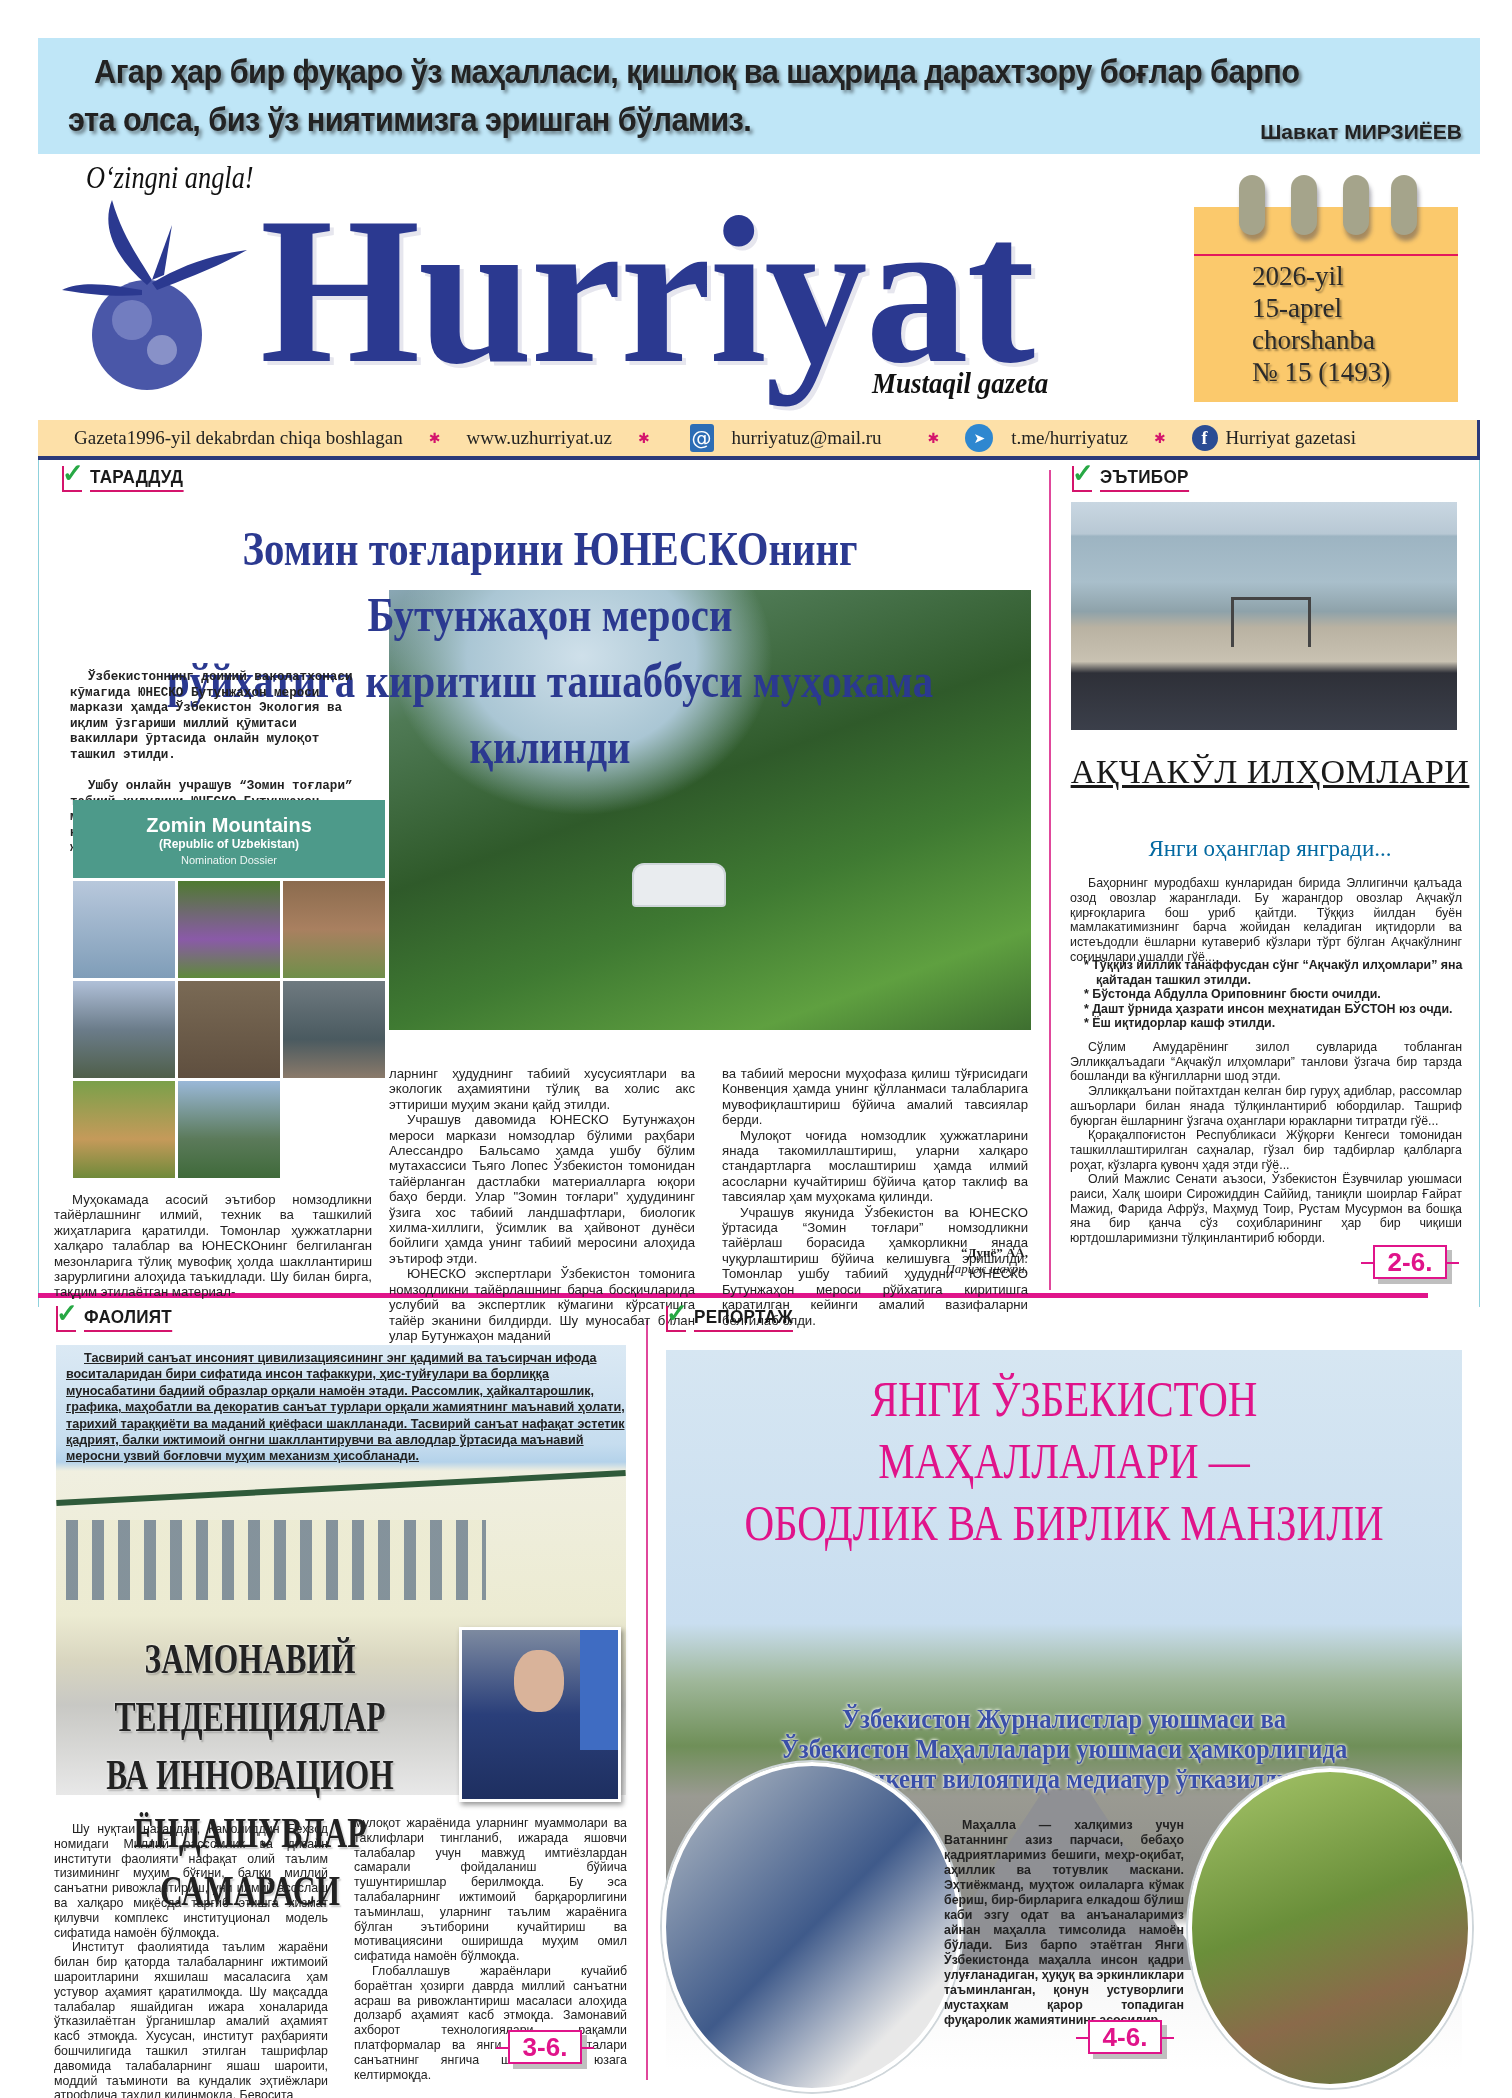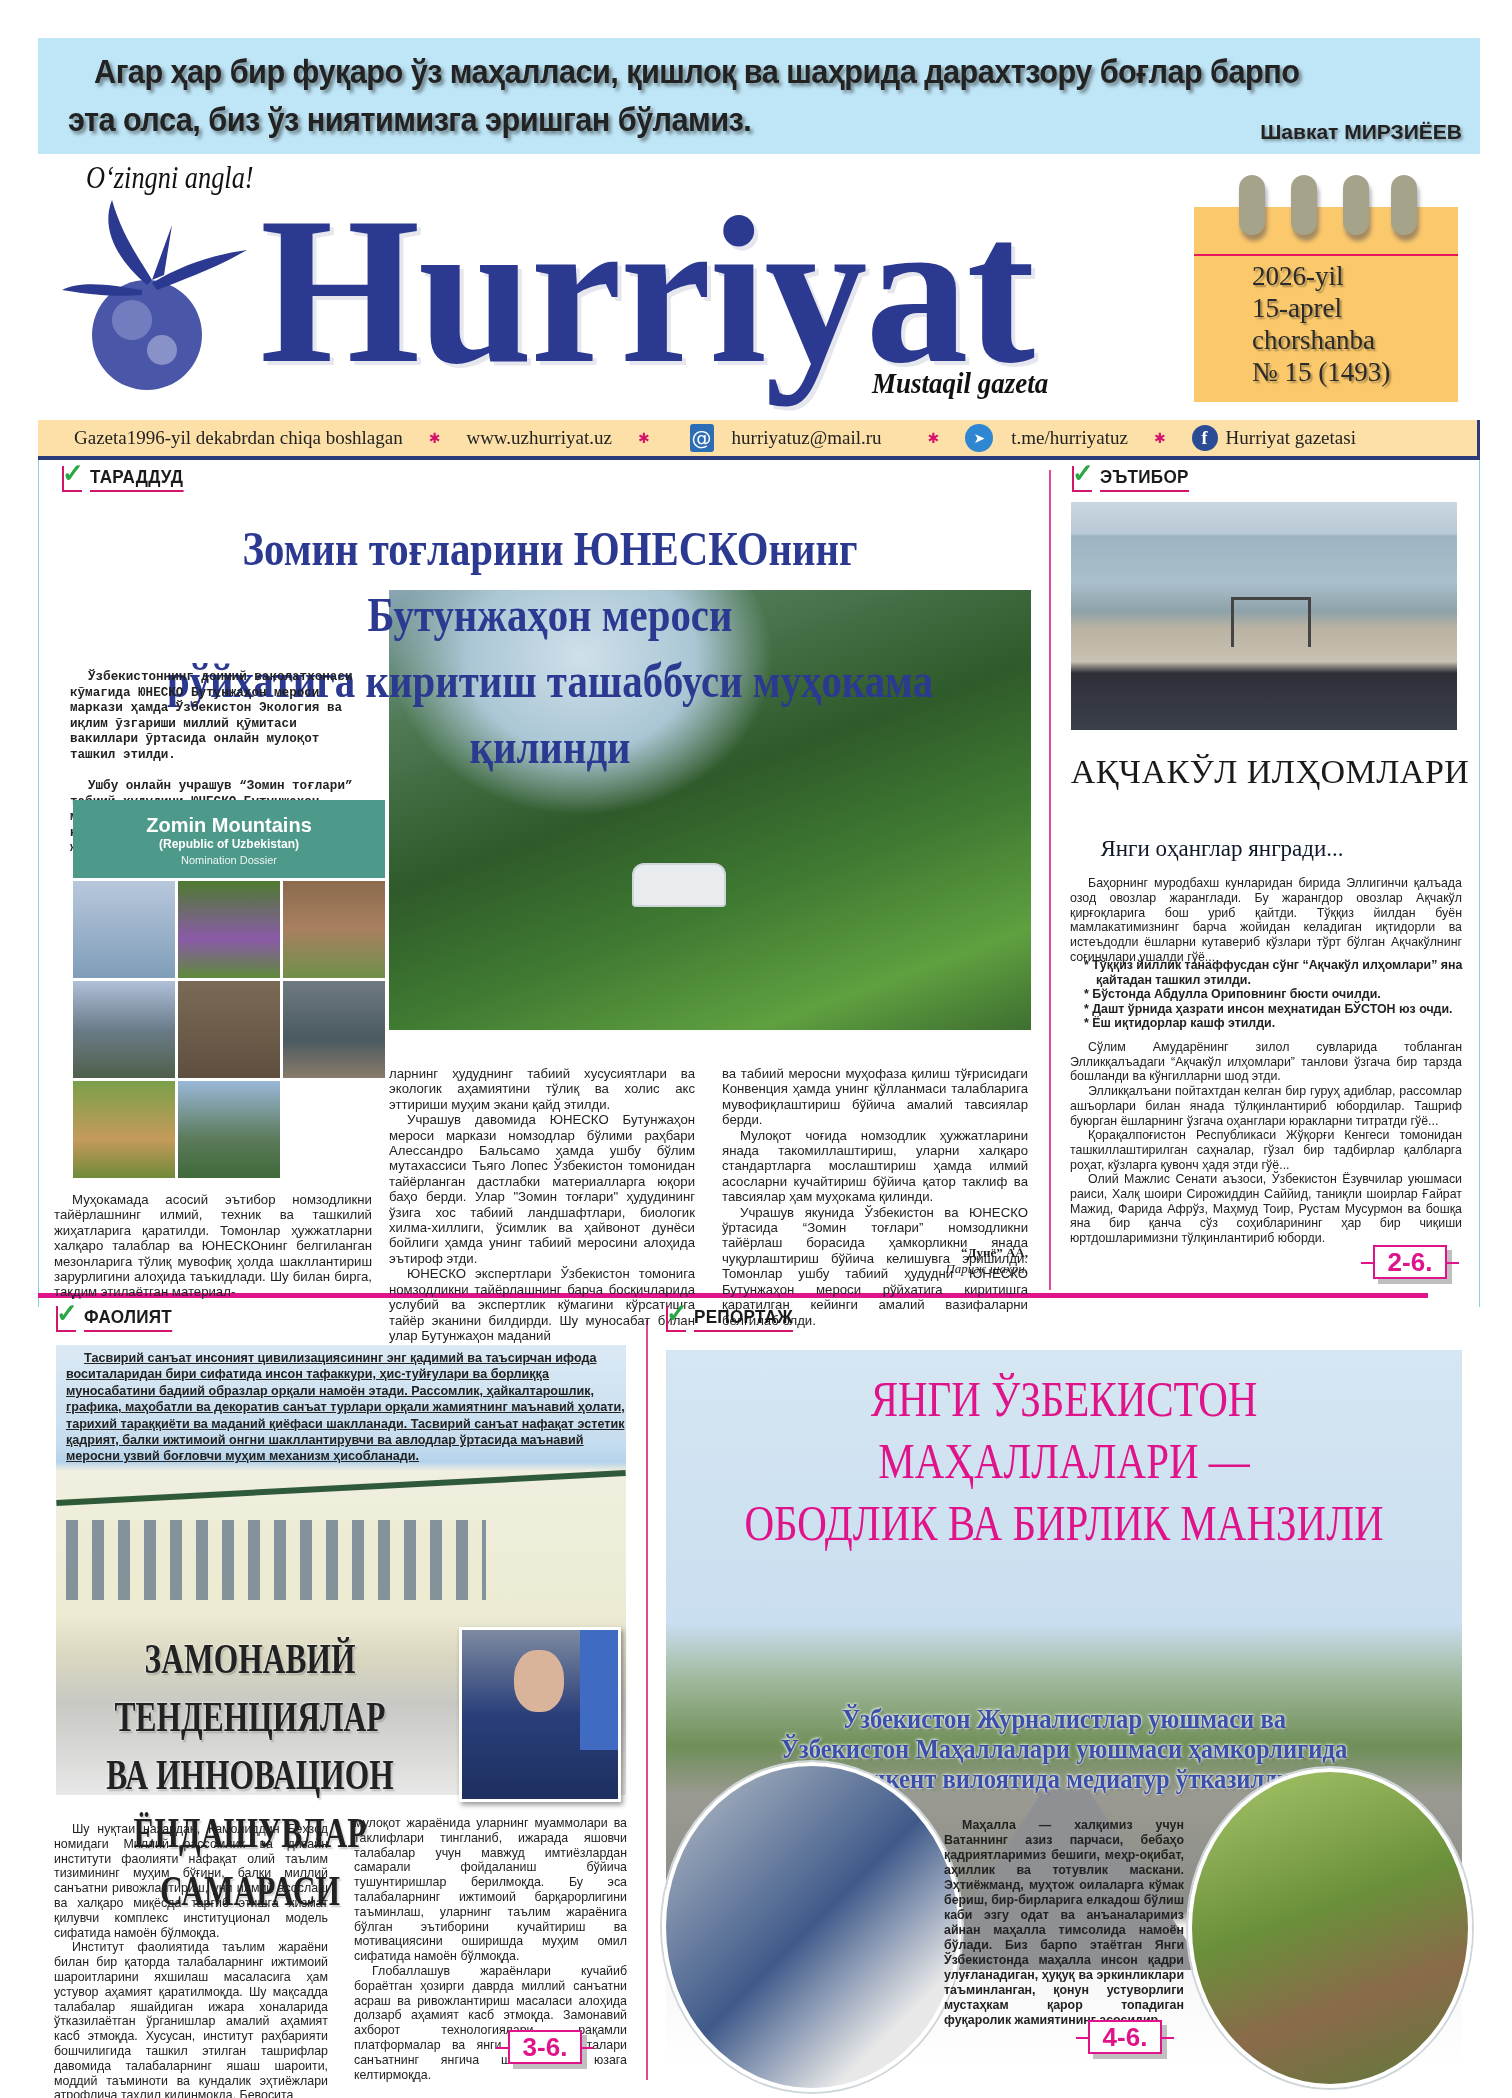--- a/index.html
+++ b/index.html
@@ -76,22 +76,22 @@
   .a1-c3 { left: 722px; top: 1066px; width: 306px; font-size: 13.2px; }
   .credit { position: absolute; right: 0; text-align: right; font-family: "Liberation Serif", serif; font-size: 13px; color: #222; }
   .a1-credit { left: 722px; top: 1245px; width: 306px; }
   .a1-credit .c1 { font-weight: bold; }
   .a1-credit .c2 { font-style: italic; }
 
   
   .a2-photo { position: absolute; left: 1071px; top: 502px; width: 386px; height: 228px; background:
       linear-gradient(#c9d7e2 0%, #b8c8d4 14%, #9db4c2 15%, #a9bfcb 35%, #8ea2aa 48%, #b9b2a2 55%, #c9c2b2 70%, #2e3038 75%, #3b3f4a 100%); }
   .a2-photo .stage { position: absolute; left: 160px; top: 95px; width: 80px; height: 50px; border: 3px solid #444; border-bottom: none; }
-  .a2-head { position: absolute; left: 1060px; top: 752px; width: 420px; text-align: center; font-family: "Liberation Serif", serif; font-size: 34px; line-height: 40px; color: #1a1a1a; letter-spacing: 0.5px; }
-  .a2-sub { position: absolute; left: 1012px; top: 836px; width: 420px; text-align: center; font-family: "Liberation Serif", serif; font-size: 23px; color: #0f172a; }
+  .a2-head { position: absolute; left: 1060px; top: 752px; width: 420px; text-align: center; font-family: "Liberation Serif", serif; font-size: 34px; line-height: 40px; color: #1a1a1a; letter-spacing: 0.5px; text-decoration: underline; }
+  .a2-sub { position: absolute; left: 1060px; top: 836px; width: 420px; text-align: center; font-family: "Liberation Serif", serif; font-size: 23px; color: #0369a1; }
   .a2-lead { left: 1070px; top: 876px; width: 392px; font-size: 12.4px; line-height: 14.8px; }
   .a2-bullets { position: absolute; left: 1084px; top: 958px; width: 380px; font-weight: bold; font-size: 12.4px; line-height: 14.5px; color: #222; }
   .a2-bullets li { list-style: none; padding-left: 12px; text-indent: -12px; }
   .a2-body { left: 1070px; top: 1040px; width: 392px; font-size: 12.4px; line-height: 14.7px; }
 
   .page-ref { position: absolute; display: flex; align-items: center; justify-content: center; height: 34px; width: 74px; border: 2px solid #e0148a; color: #e0148a; font-weight: bold; font-size: 26px; background: #fff; box-shadow: 5px 5px 0 #bfbfbf; }
   .page-ref::before, .page-ref::after { content: ""; position: absolute; top: 50%; width: 12px; height: 2px; background: #e0148a; }
   .page-ref::before { left: -14px; } .page-ref::after { right: -14px; }
   .pr-2 { left: 1373px; top: 1245px; }
   .pr-3 { left: 508px; top: 2030px; }

